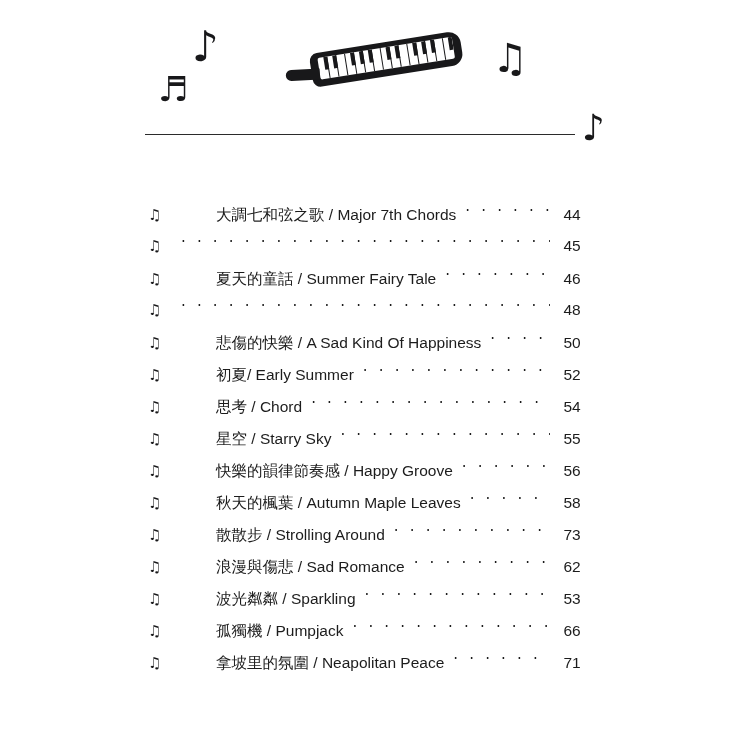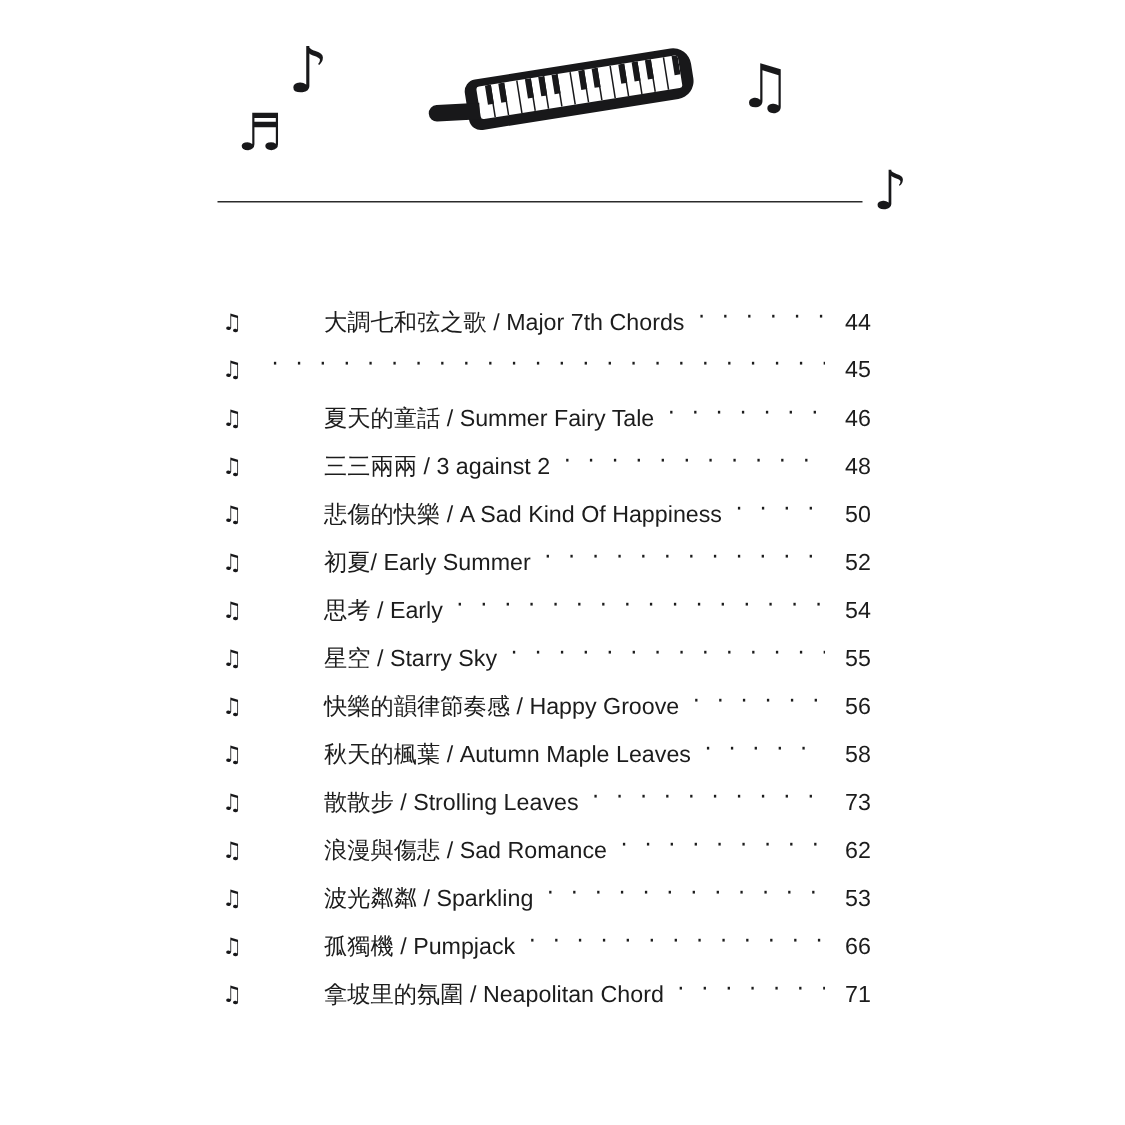--- a/index.html
+++ b/index.html
@@ -223,42 +223,41 @@
 
     <div class="toc-row">
       <span class="row-icon">♫</span>
       <span class="row-title">夏天的童話 / Summer Fairy Tale</span>
       <span class="row-dots"></span>
       <span class="row-page">46</span>
     </div>
 
     <div class="toc-row">
       <span class="row-icon">♫</span>
-      <span class="row-title">三三兩兩 / 3 against 2</span>
       <span class="row-dots"></span>
       <span class="row-page">48</span>
     </div>
 
     <div class="toc-row">
       <span class="row-icon">♫</span>
       <span class="row-title">悲傷的快樂 / A Sad Kind Of Happiness</span>
       <span class="row-dots"></span>
       <span class="row-page">50</span>
     </div>
 
     <div class="toc-row">
       <span class="row-icon">♫</span>
       <span class="row-title">初夏/ Early Summer</span>
       <span class="row-dots"></span>
       <span class="row-page">52</span>
     </div>
 
     <div class="toc-row">
       <span class="row-icon">♫</span>
-      <span class="row-title">思考 / Early</span>
+      <span class="row-title">思考 / Chord</span>
       <span class="row-dots"></span>
       <span class="row-page">54</span>
     </div>
 
     <div class="toc-row">
       <span class="row-icon">♫</span>
       <span class="row-title">星空 / Starry Sky</span>
       <span class="row-dots"></span>
       <span class="row-page">55</span>
     </div>
@@ -272,21 +271,21 @@
 
     <div class="toc-row">
       <span class="row-icon">♫</span>
       <span class="row-title">秋天的楓葉 / Autumn Maple Leaves</span>
       <span class="row-dots"></span>
       <span class="row-page">58</span>
     </div>
 
     <div class="toc-row">
       <span class="row-icon">♫</span>
-      <span class="row-title">散散步 / Strolling Leaves</span>
+      <span class="row-title">散散步 / Strolling Around</span>
       <span class="row-dots"></span>
       <span class="row-page">73</span>
     </div>
 
     <div class="toc-row">
       <span class="row-icon">♫</span>
       <span class="row-title">浪漫與傷悲 / Sad Romance</span>
       <span class="row-dots"></span>
       <span class="row-page">62</span>
     </div>
@@ -300,19 +299,19 @@
 
     <div class="toc-row">
       <span class="row-icon">♫</span>
       <span class="row-title">孤獨機 / Pumpjack</span>
       <span class="row-dots"></span>
       <span class="row-page">66</span>
     </div>
 
     <div class="toc-row">
       <span class="row-icon">♫</span>
-      <span class="row-title">拿坡里的氛圍 / Neapolitan Chord</span>
+      <span class="row-title">拿坡里的氛圍 / Neapolitan Peace</span>
       <span class="row-dots"></span>
       <span class="row-page">71</span>
     </div>
 
   </div>
 </div>
 
 </body></html>

